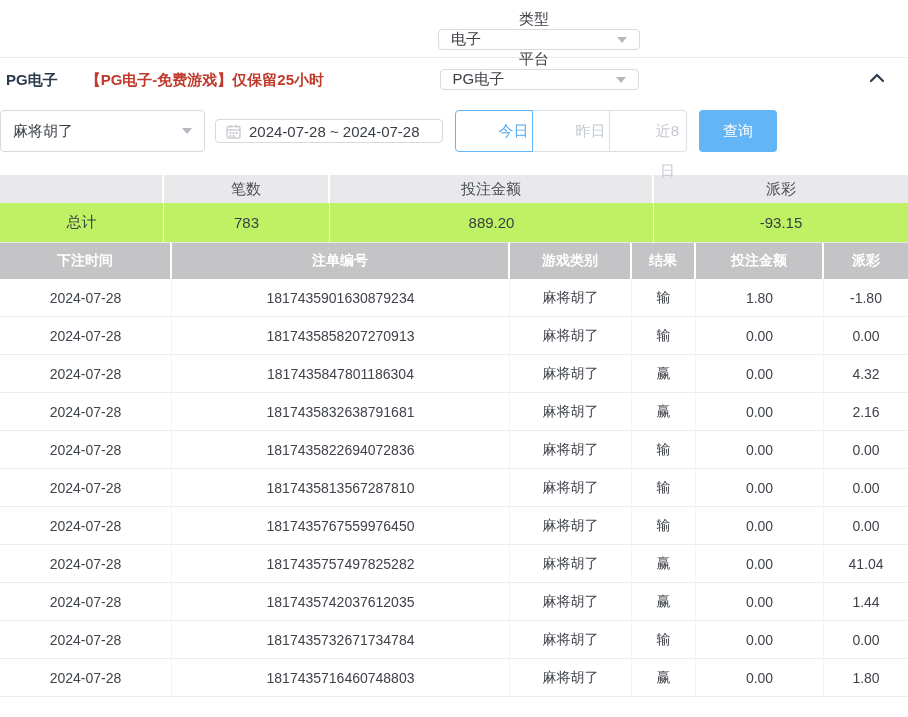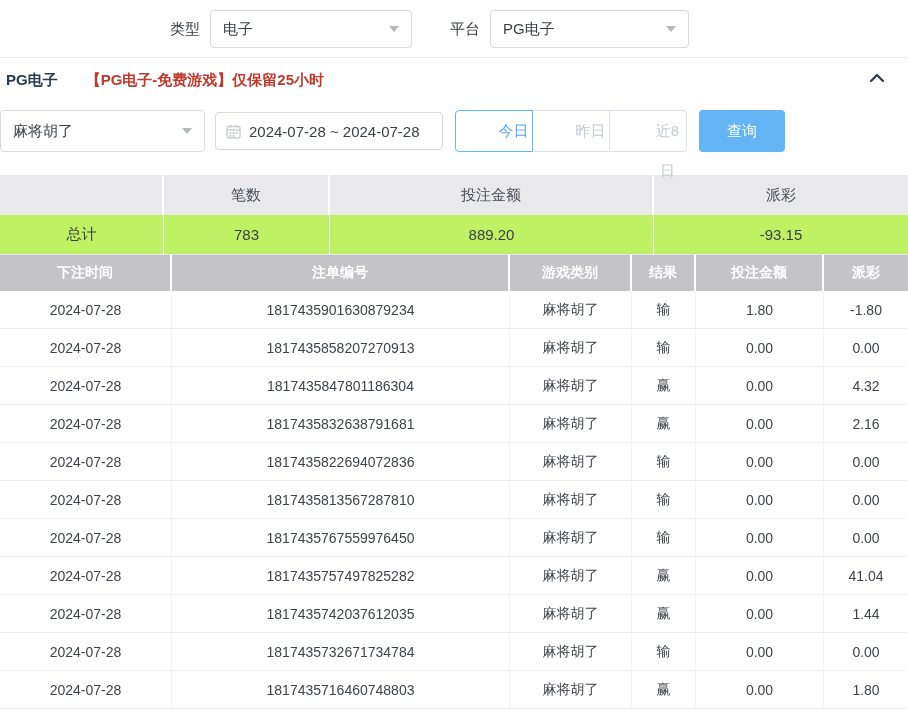--- a/index.html
+++ b/index.html
@@ -1,60 +1,60 @@
 <!DOCTYPE html>
 <html><head>
 <meta charset="utf-8">
 <style>
   * { margin: 0; padding: 0; box-sizing: border-box; }
   html, body { width: 908px; height: 717px; overflow: hidden; background: #fff;
     font-family: "Liberation Sans", "DejaVu Sans", sans-serif; }
 
   
-  .top-bar { display: flex; align-items: center; padding-top: 10px; margin-left: 170px; height: 48px; }
+  .top-bar { display: flex; align-items: center; padding-top: 10px; margin-left: 170px; height: 48px; flex-direction: column; }
   .field-label { font-size: 15px; color: #3a3f45; margin-right: 10px; }
   .select-box { height: 38px; border: 1px solid #d9d9d9; border-radius: 4px; background: #fff;
     display: flex; align-items: center; justify-content: space-between; padding: 0 12px;
     font-size: 15px; color: #3a3f45; cursor: pointer; }
   .sel-type { width: 202px; }
   .sel-platform { width: 199px; margin-right: 0; }
   .gap-38 { width: 38px; }
   .caret-down { width: 0; height: 0; border-left: 5px solid transparent; border-right: 5px solid transparent;
     border-top: 6px solid #b4b8bf; margin-left: 8px; }
 
   
   .section-header { display: flex; align-items: center; height: 45px; margin-top: 9px;
     border-top: 1px solid #ebebeb; padding: 0 6px; }
   .section-title { font-size: 15px; font-weight: bold; color: #2b3a4d; }
   .section-notice { font-size: 15px; font-weight: bold; color: #c0392b; margin-left: 28px; }
   .collapse-btn { margin-left: auto; margin-right: 16px; cursor: pointer; display: flex; align-items: center; }
 
   
   .query-row { display: flex; align-items: center; margin-top: 8px; height: 42px; }
   .sel-game { width: 205px; height: 42px; }
-  .date-input { width: 228px; height: 38px; border: 1px solid #d9d9d9; border-radius: 4px; margin-left: 10px;
+  .date-input { width: 228px; height: 24px; border: 1px solid #d9d9d9; border-radius: 4px; margin-left: 10px;
     display: flex; align-items: center; padding: 0 10px; cursor: pointer; }
   .date-text { font-size: 15px; color: #3a3f45; margin-left: 8px; white-space: nowrap; }
   .btn-group { display: flex; margin-left: 12px; }
   .range-btn { height: 42px; width: 78px; background: #fff; font-size: 15px; text-align: center;
     line-height: 40px; cursor: pointer; border: 1px solid #dcdfe6; color: #c4c9d2; padding-left: 39px; }
   .range-btn + .range-btn { margin-left: -1px; }
   .range-btn.active { border: 1px solid #64b5f6; color: #55a8ef; position: relative; z-index: 2; }
   .range-btn.first { border-radius: 4px 0 0 4px; }
   .range-btn.last { border-radius: 0 4px 4px 0; }
-  .search-btn { height: 42px; width: 86px; margin-left: 12px; background: #64b5f6; border: none;
+  .search-btn { height: 42px; width: 78px; margin-left: 12px; background: #64b5f6; border: none;
     border-radius: 4px; color: #fff; font-size: 15px; cursor: pointer;
     font-family: "Liberation Sans", "DejaVu Sans", sans-serif; }
 
   
   table { border-collapse: separate; border-spacing: 0; table-layout: fixed; width: 908px; }
 
   .summary-table { margin-top: 23px; }
   .summary-table th { background: #e9e9eb; color: #4a4e55; font-weight: normal; font-size: 15px;
-    height: 40px; border-right: 2px solid #fff; text-align: center; }
+    height: 28px; border-right: 2px solid #fff; text-align: center; }
   .summary-table th:last-child { border-right: none; }
   .summary-table td { height: 40px; text-align: center; font-size: 15px; color: #3a3f45;
     border-bottom: 1px solid #e7e7e9; border-right: 1px solid #f2f2f3; background: #bef264; }
   .summary-table td:last-child { border-right: none; }
 
   .main-table { }
   .main-table th { background: #c4c4c6; color: #fff; font-weight: bold; font-size: 14px;
     height: 36px; border-right: 2px solid #fff; text-align: center; }
   .main-table th:last-child { border-right: none; }
   .main-table td { height: 38px; text-align: center; font-size: 14px; color: #3f434a;

